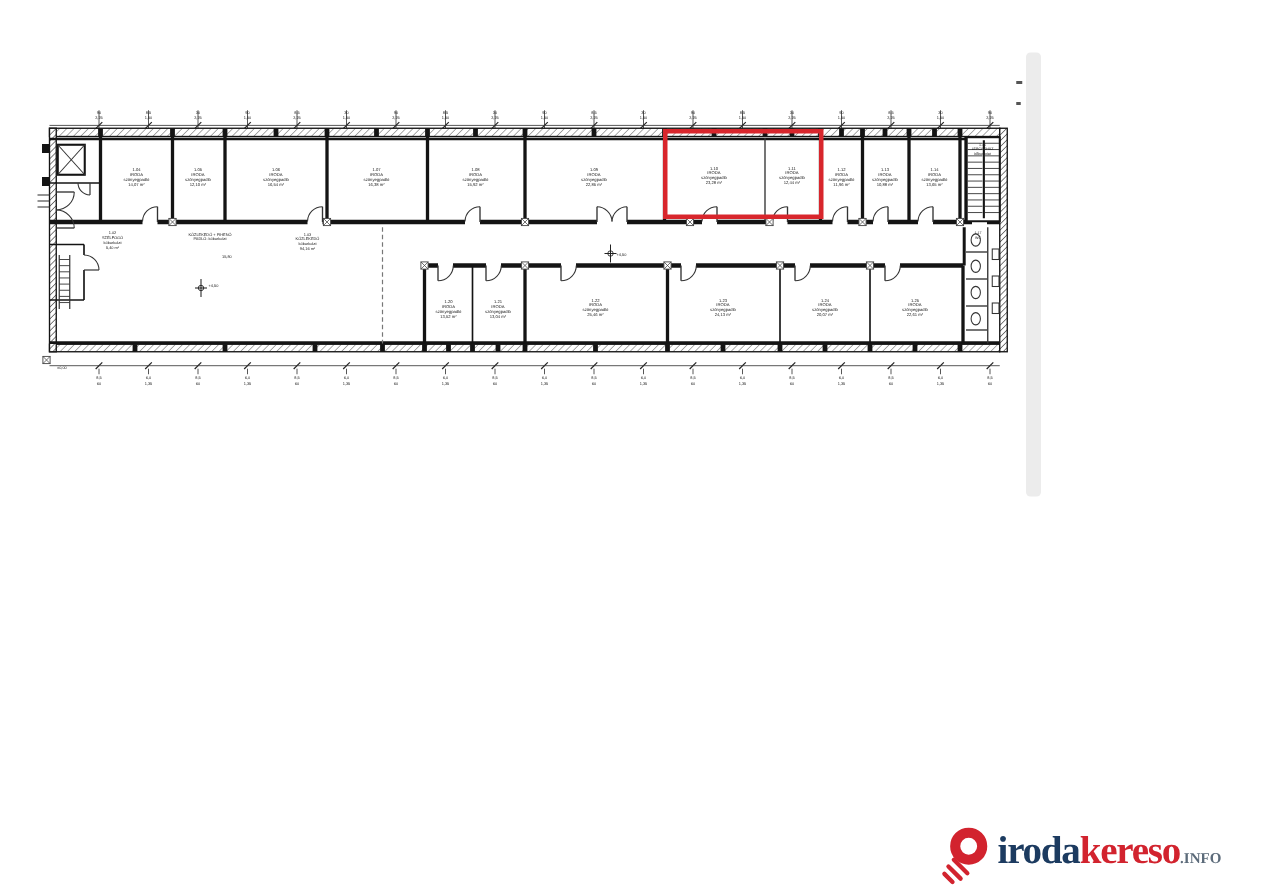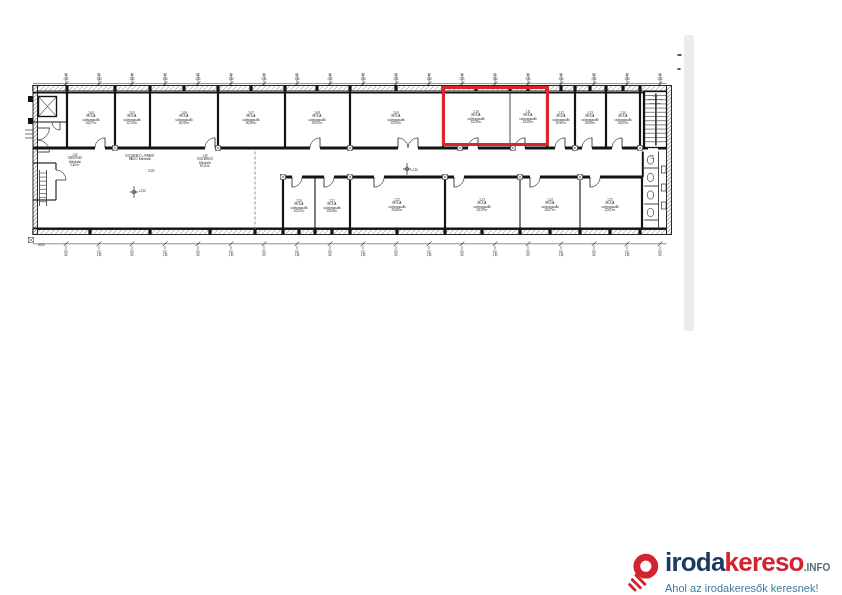--- a/index.html
+++ b/index.html
@@ -1,20 +1,20 @@
 <!DOCTYPE html>
 <html><head>
 <meta charset="utf-8">
 <style>
   html,body{margin:0;padding:0;background:#fff;}
   body{font-family:"Liberation Sans", sans-serif;}
   #stage{position:relative;width:842px;height:595px;background:#fff;overflow:hidden;}
   #plan{position:absolute;left:0;top:0;}
   #scrollbar{position:absolute;left:684px;top:35px;width:10px;height:296px;background:#ececec;border-radius:3px;}
-  .logo{position:absolute;left:626px;top:549px;display:flex;align-items:center;gap:3px;cursor:pointer;}
+  .logo{position:absolute;left:626px;top:549px;display:flex;align-items:center;gap:3px;cursor:pointer;font-family:Liberation Serif, serif;}
   .logo .pin{width:36px;height:42px;flex:0 0 auto;}
   .brand{font-size:26px;font-weight:bold;letter-spacing:-0.8px;line-height:26px;white-space:nowrap;}
   .brand .b-suffix{font-size:10px;font-weight:bold;letter-spacing:0;}
   .tagline{font-size:11px;line-height:13px;margin-top:1px;white-space:nowrap;}
   text{font-family:"Liberation Sans", sans-serif;}
 </style>
 </head>
 <body>
 
 <div id="stage">
@@ -471,17 +471,16 @@
     <svg class="pin" viewBox="0 0 40 46" style="color: rgb(210, 35, 46);">
       <circle cx="22" cy="16.5" r="10" fill="#fff" stroke="currentColor" stroke-width="7.5"></circle>
       <g stroke="currentColor" stroke-width="3.2" stroke-linecap="round">
         <line x1="11" y1="26.5" x2="21" y2="36.5"></line>
         <line x1="7" y1="31.5" x2="16" y2="40.5"></line>
         <line x1="4" y1="37" x2="10" y2="43"></line>
       </g>
     </svg>
     <div class="logo-text">
       <div class="brand"><span class="b-navy" style="color: rgb(28, 59, 96);">iroda</span><span class="b-red" style="color: rgb(210, 35, 46);">kereso</span><span class="b-suffix" style="color: rgb(92, 107, 122);">.INFO</span></div>
-      <div class="tagline" style="color: rgb(61, 123, 166);">Ahol az irodakeresők keresnek!</div>
     </div>
   </div>
 
 </div>
 
 </body></html>

